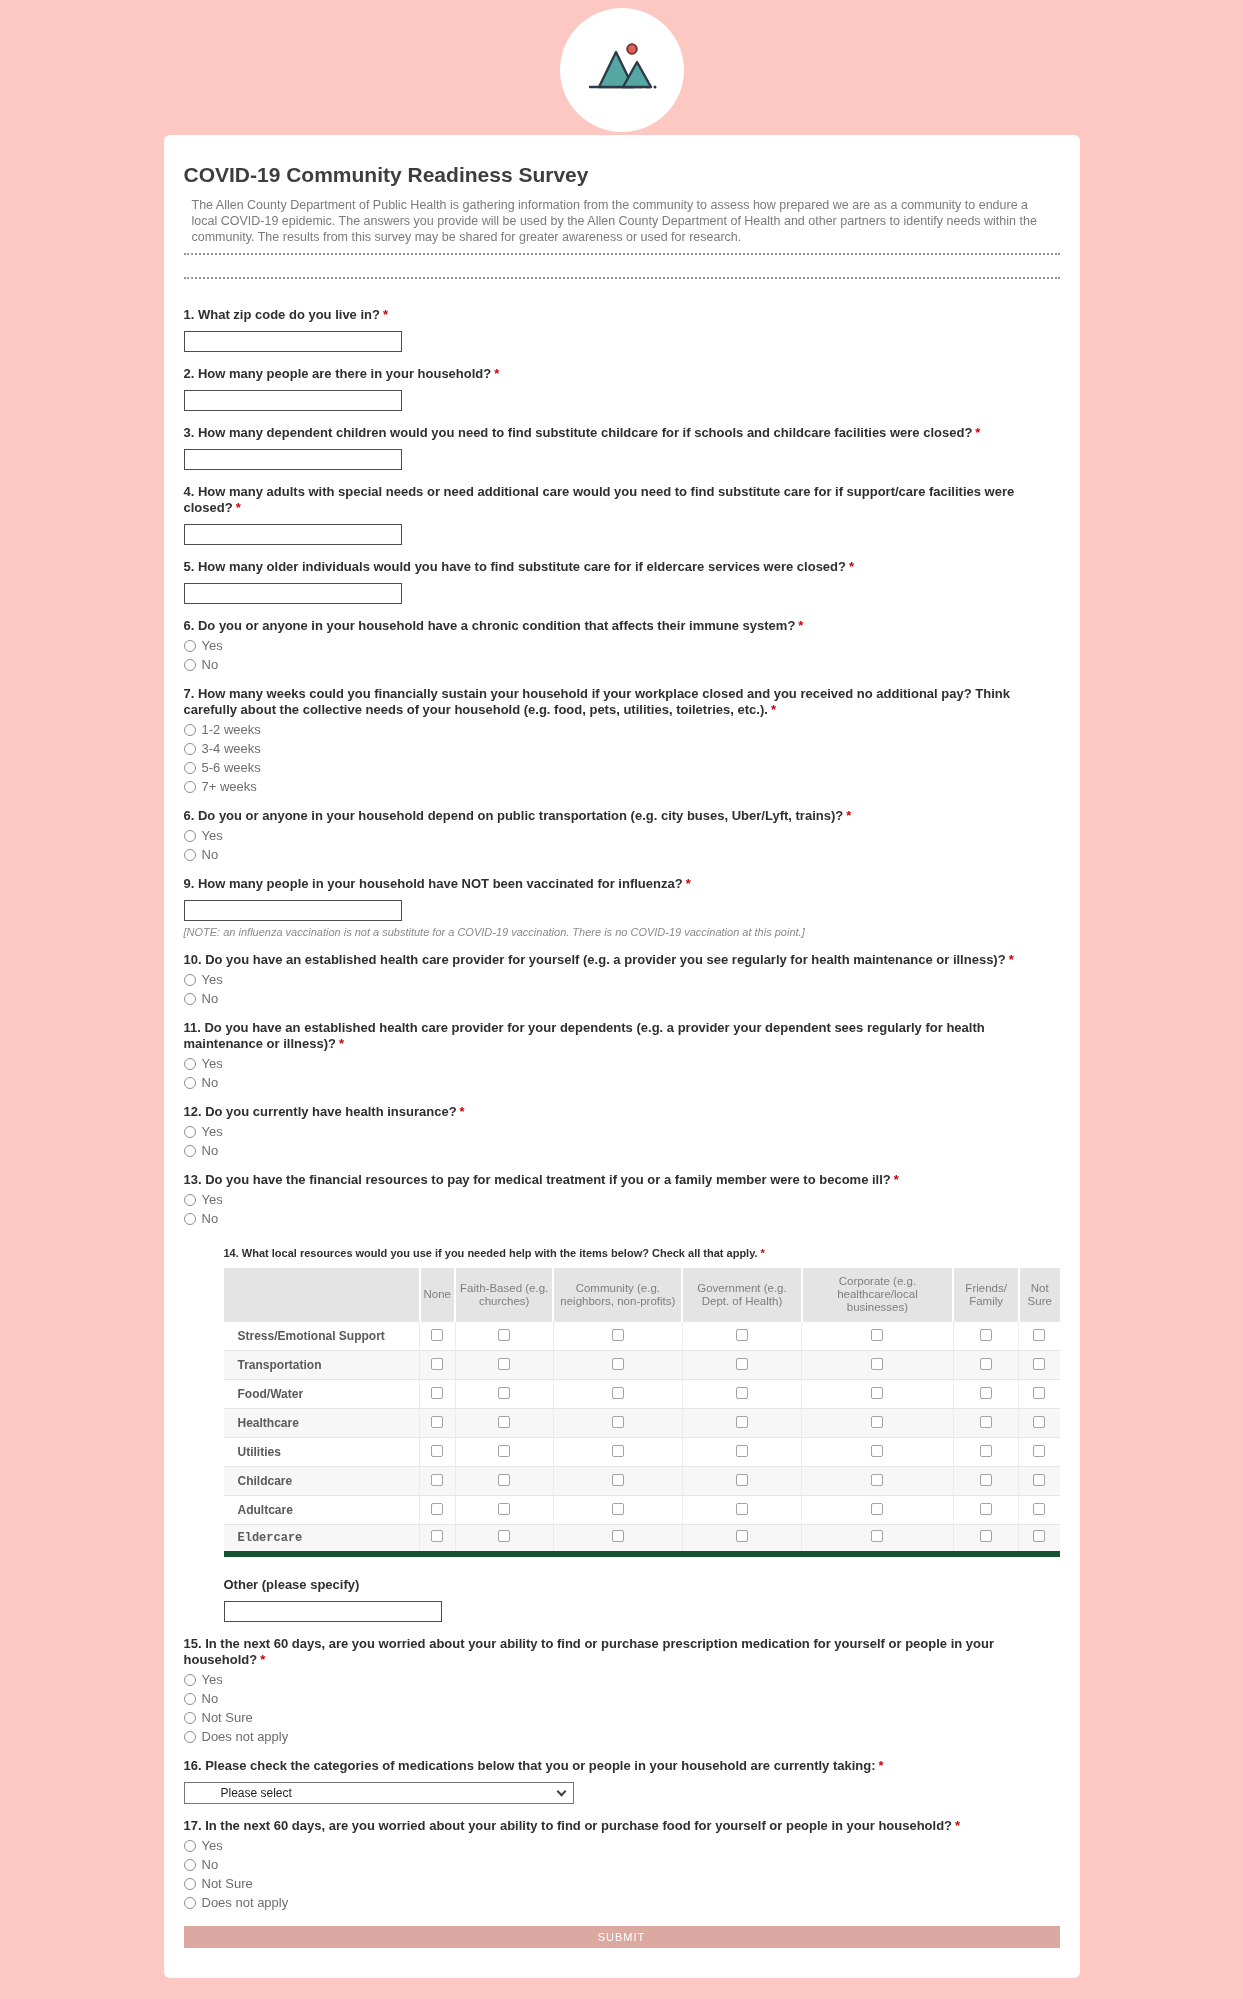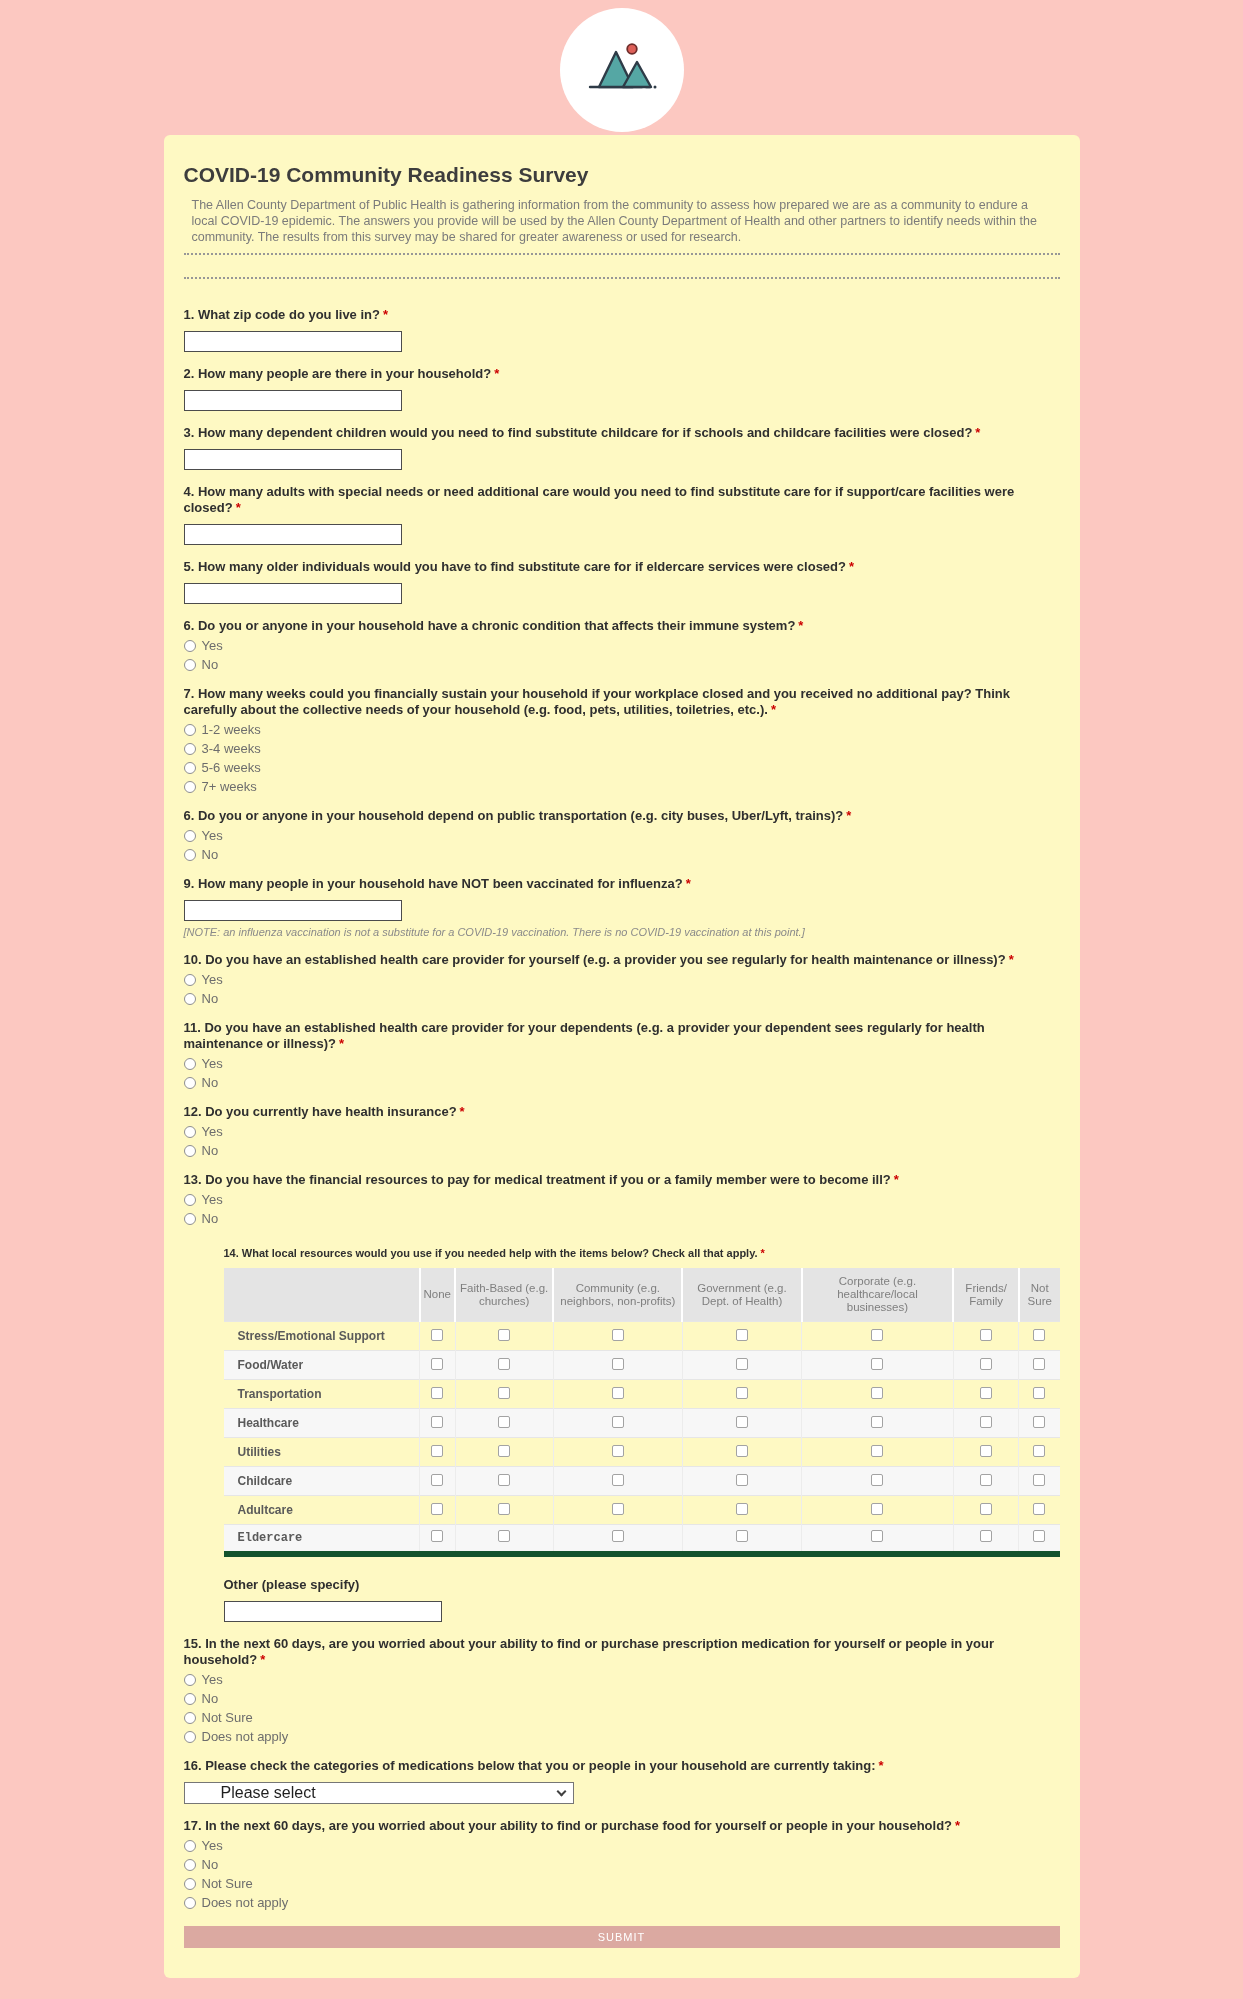--- a/index.html
+++ b/index.html
@@ -12,21 +12,21 @@
     overflow:hidden;
   }
   .logo-wrap {
     position:absolute; top:8px; left:50%; transform:translateX(-50%);
     width:124px; height:124px; border-radius:50%; background:#ffffff;
     display:flex; align-items:center; justify-content:center;
     z-index:2;
   }
   .card {
     position:absolute; top:135px; left:50%; transform:translateX(-50%);
-    width:916px; background:#fef9c3; border-radius:6px;
+    width:916px; background:#ffffff; border-radius:6px;
     padding:26px 20px 30px 20px;
   }
   h1.title {
     font-size:21px; line-height:24px; color:#3d3d3d;
     margin:2px 0 10px 0; font-weight:bold;
   }
   .intro {
     font-size:12.5px; line-height:16px; color:#7b7b7b; margin:8px;
   }
   .dotted { border:none; border-top:2px dotted #979797; height:0; margin:8px 0 0 0; }
@@ -72,21 +72,21 @@
   .checkbox {
     display:inline-block; width:12px; height:12px;
     border:1px solid #a3a3a3; border-radius:2px; background:#fff; cursor:pointer;
   }
 
   .select-box {
     margin-top:8px; width:390px; height:22px; border:1px solid #767676;
     background:#fff; display:flex; align-items:center; justify-content:space-between;
     padding:0 8px 0 5px; cursor:pointer;
   }
-  .select-value { font-size:16px; color:#1f1f1f;padding-left:31px; }
+  .select-value { font-size:12px; color:#1f1f1f;padding-left:31px; }
   .chevron {
     width:7px; height:7px; border-right:2px solid #404040; border-bottom:2px solid #404040;
     transform:rotate(45deg); margin-top:-3px; flex:none;
   }
 
   .submit-btn {
     margin-top:16px; width:100%; height:22px; background:#dba9a1; border:none;
     color:#ffffff; font-size:11px; font-weight:normal; letter-spacing:1px;
     display:flex; align-items:center; justify-content:center; cursor:pointer;
     font-family:"Liberation Sans", sans-serif;
@@ -272,31 +272,31 @@
             <td>Stress/Emotional Support</td>
             <td><span class="checkbox"></span></td>
             <td><span class="checkbox"></span></td>
             <td><span class="checkbox"></span></td>
             <td><span class="checkbox"></span></td>
             <td><span class="checkbox"></span></td>
             <td><span class="checkbox"></span></td>
             <td><span class="checkbox"></span></td>
           </tr>
           <tr>
+            <td>Transportation</td>
+            <td><span class="checkbox"></span></td>
+            <td><span class="checkbox"></span></td>
+            <td><span class="checkbox"></span></td>
+            <td><span class="checkbox"></span></td>
+            <td><span class="checkbox"></span></td>
+            <td><span class="checkbox"></span></td>
+            <td><span class="checkbox"></span></td>
+          </tr>
+          <tr>
             <td>Food/Water</td>
-            <td><span class="checkbox"></span></td>
-            <td><span class="checkbox"></span></td>
-            <td><span class="checkbox"></span></td>
-            <td><span class="checkbox"></span></td>
-            <td><span class="checkbox"></span></td>
-            <td><span class="checkbox"></span></td>
-            <td><span class="checkbox"></span></td>
-          </tr>
-          <tr>
-            <td>Transportation</td>
             <td><span class="checkbox"></span></td>
             <td><span class="checkbox"></span></td>
             <td><span class="checkbox"></span></td>
             <td><span class="checkbox"></span></td>
             <td><span class="checkbox"></span></td>
             <td><span class="checkbox"></span></td>
             <td><span class="checkbox"></span></td>
           </tr>
           <tr>
             <td>Healthcare</td>

